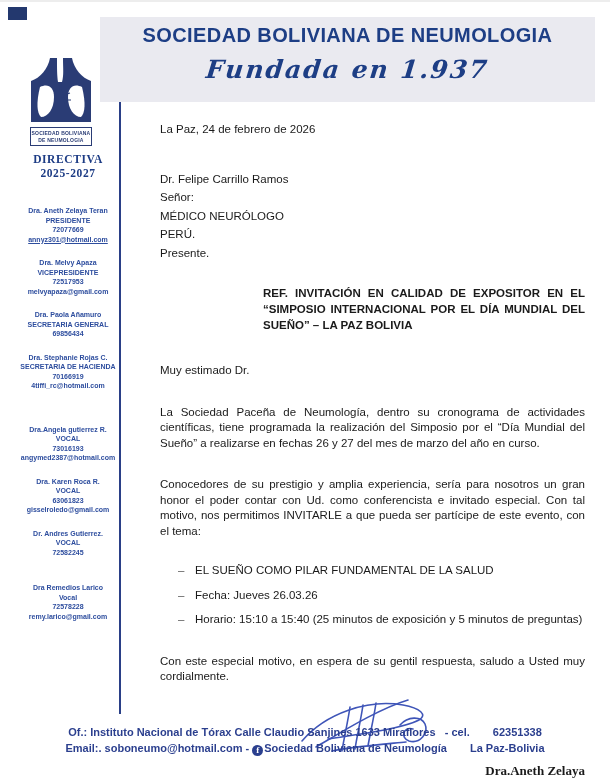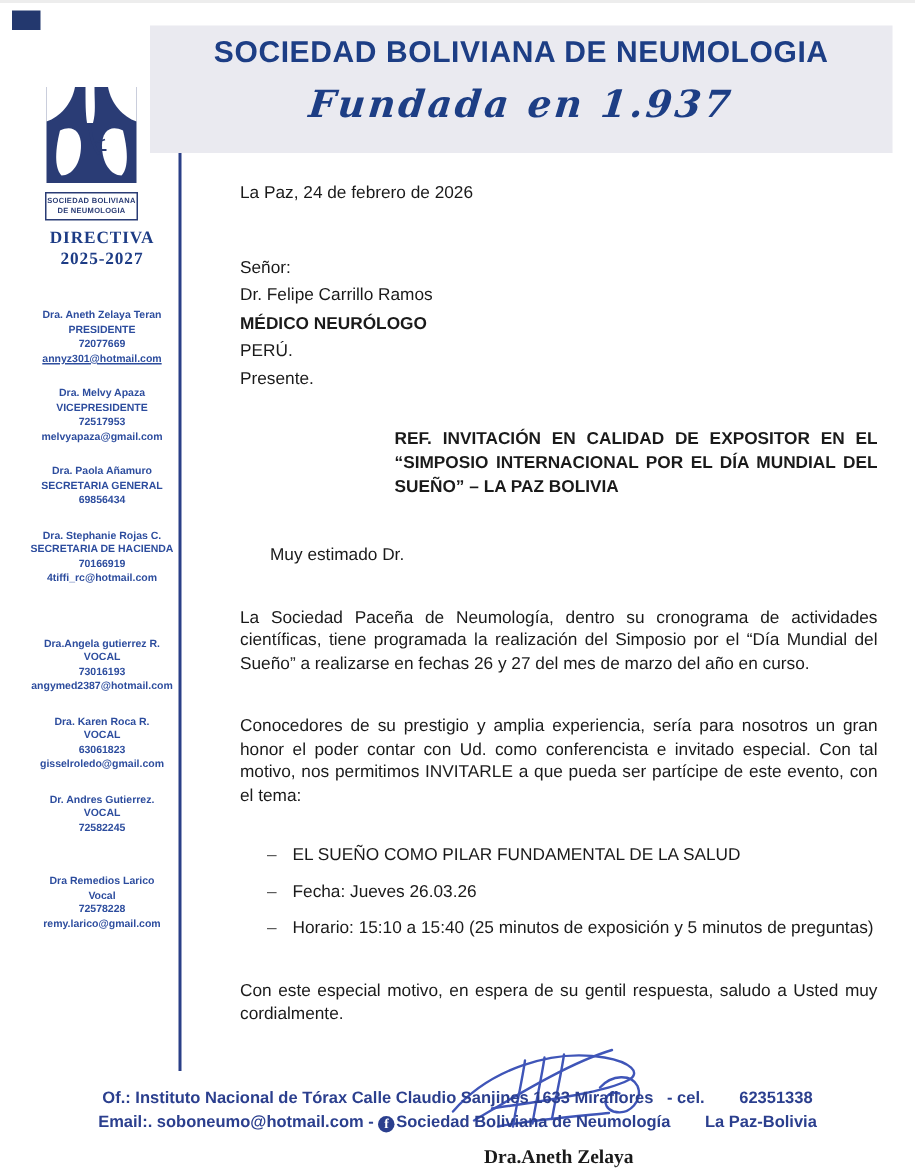--- a/index.html
+++ b/index.html
@@ -41,29 +41,29 @@
   .members { margin-top:26px; font-size:7px; line-height:9.5px; font-weight:bold; }
   .member { margin-bottom:14px; }
   .member.gap-lg { margin-top:34px; }
   .member.gap-md { margin-top:26px; }
   .member-email.u { text-decoration:underline; }
 
   
   .content { position:absolute; left:160px; top:120px; width:425px; font-size:11.5px; line-height:15.5px; }
   .date-line { text-align:left; }
   .addressee { margin-top:32px; line-height:18.5px; }
-  .addr-bold { font-weight:bold; }
+  .addr-bold { font-weight:normal; }
   .ref-block { margin-top:23px; margin-left:103px; font-weight:bold; text-align:justify; line-height:16px; }
-  .greeting { margin-top:30px;margin-left:20px; }
+  .greeting { margin-top:30px; }
   .para { margin-top:26px; text-align:justify; }
   .bullets { margin-top:24px; }
   .bullet { display:flex; margin-top:9px; }
   .bullet .dash { width:17px; margin-left:18px; color:#555; flex:none; }
   .closing { margin-top:26px; text-align:justify; }
-  .sign-area { margin-top:6px; text-align:center; }
+  .sign-area { margin-top:6px; text-align:right; }
   .sign-svg { display:block; margin:0 auto; }
   .signer-name { font-family:"Liberation Serif", serif; font-weight:bold; font-size:13px; margin-top:0px; }
 
   
   .footer {
     position:absolute; left:0; top:722px; width:610px; text-align:center;
     color:#2b3f8e; font-size:11px; line-height:16px; font-weight:bold;
   }
   .fb-badge {
     display:inline-block; width:11px; height:11px; border-radius:50%; background:#2b3f8e;
@@ -168,22 +168,22 @@
         <div class="member-email">remy.larico@gmail.com</div>
       </div>
 
     </div>
   </div>
 
   <div class="content">
     <div class="date-line">La Paz, 24 de febrero de 2026</div>
 
     <div class="addressee">
+      <div>Dr. Felipe Carrillo Ramos</div>
       <div>Señor:</div>
-      <div>Dr. Felipe Carrillo Ramos</div>
       <div class="addr-bold">MÉDICO NEURÓLOGO</div>
       <div>PERÚ.</div>
       <div>Presente.</div>
     </div>
 
     <div class="ref-block">REF. INVITACIÓN EN CALIDAD DE EXPOSITOR EN EL “SIMPOSIO INTERNACIONAL POR EL DÍA MUNDIAL DEL SUEÑO” – LA PAZ BOLIVIA</div>
 
     <div class="greeting">Muy estimado Dr.</div>
 
     <div class="para">La Sociedad Paceña de Neumología, dentro su cronograma de actividades científicas, tiene programada la realización del Simposio por el “Día Mundial del Sueño” a realizarse en fechas 26 y 27 del mes de marzo del año en curso.</div>

